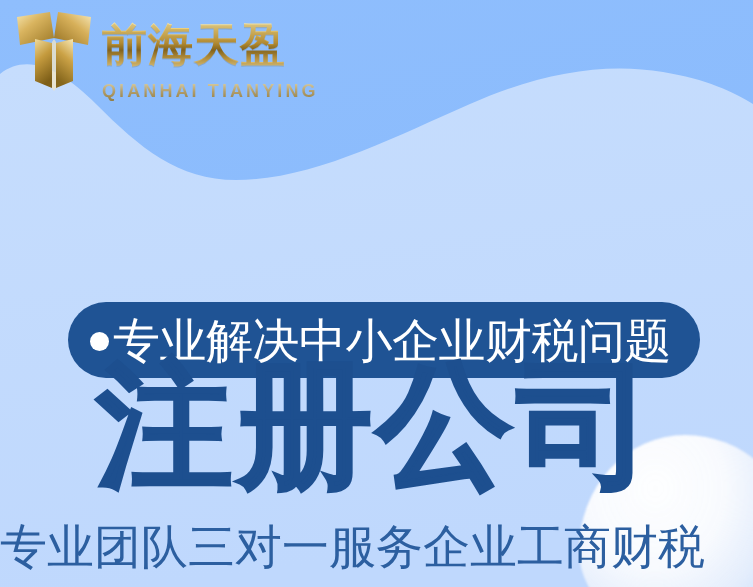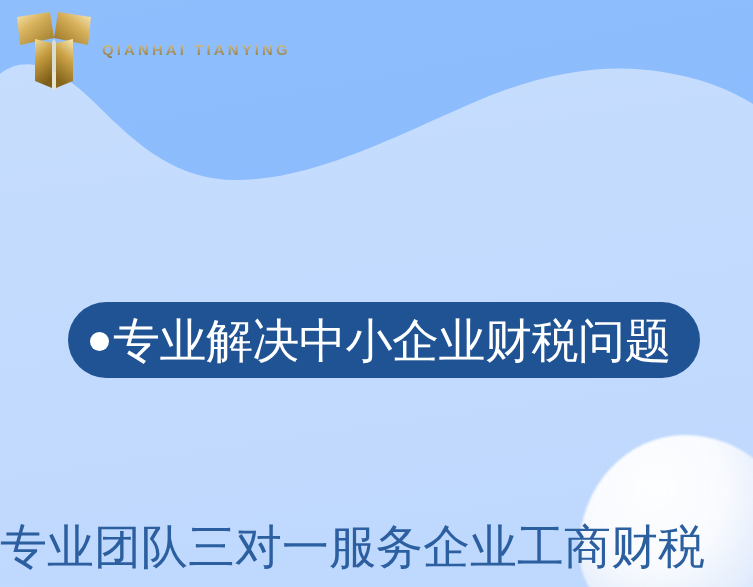--- a/index.html
+++ b/index.html
@@ -74,22 +74,22 @@
         #fbe9a8 0%, #e8c870 18%, #c79c3c 44%,
         #8d6b20 60%, #c9a24a 78%, #f2dd9b 100%);
     -webkit-background-clip: text;
     background-clip: text;
     color: transparent;
     -webkit-text-fill-color: transparent;
     text-shadow: 0 1px 0 rgba(90,66,15,0.18);
     white-space: nowrap;
   }
   .logo-en {
-    margin-top: 19px;
-    font-size: 15px;
+    margin-top: 12px;
+    font-size: 18px;
     font-weight: 700;
     letter-spacing: 3.1px;
     white-space: nowrap;
     background: linear-gradient(180deg, #e9d9a6 0%, #b89a56 50%, #8e7128 100%);
     -webkit-background-clip: text;
     background-clip: text;
     color: transparent;
     -webkit-text-fill-color: transparent;
     opacity: 0.88;
   }
@@ -214,25 +214,27 @@
 
       <path d="M77,9 L44,4 L40,30 L74,37 Z" fill="url(#gB)"></path>
 
       <path d="M21,31 L38,35 L38,80 L21,73 Z" fill="url(#gC)"></path>
 
       <path d="M59,31 L42,35 L42,80 L59,73 Z" fill="url(#gD)"></path>
 
       <path d="M38,34 L40,31 L42,34 L42,80 L40,83 L38,80 Z" fill="#F3E6C2" opacity="0.75"></path>
     </svg>
     <div class="logo-text-wrap">
+      <div class="logo-cn">前海天盈</div>
       <div class="logo-en">QIANHAI TIANYING</div>
     </div>
   </div>
 
   <div class="pill">
     <span class="pill-dot"></span>
     <span class="pill-text">专业解决中小企业财税问题</span>
   </div>
 
+  <div class="title">注册公司</div>
 
   <div class="tagline">专业团队三对一服务企业工商财税</div>
 
 </div>
 
 </body></html>

